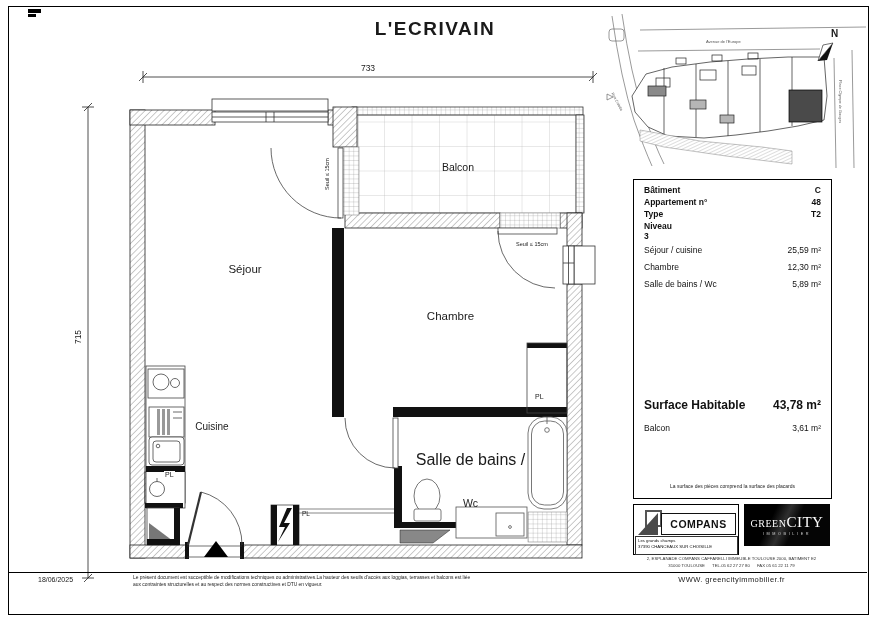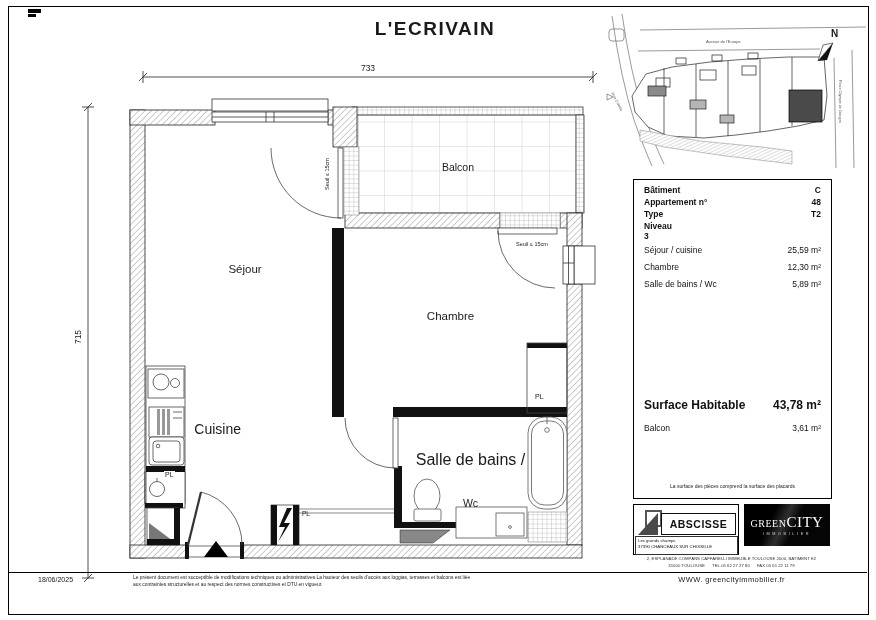--- a/index.html
+++ b/index.html
@@ -246,21 +246,21 @@
   </svg>
 
   <div class="lbl ctr" style="left:355px;top:18px;width:160px;font-size:19px;font-weight:bold;letter-spacing:1.5px;">L'ECRIVAIN</div>
 
   <div class="lbl ctr" style="left:340px;top:63px;width:56px;font-size:8.5px;">733</div>
   <div class="lbl ctr rot" style="left:63px;top:332px;width:30px;font-size:8.5px;">715</div>
 
   <div class="lbl ctr" style="left:428px;top:161px;width:60px;font-size:10.5px;">Balcon</div>
   <div class="lbl ctr" style="left:210px;top:263px;width:70px;font-size:11.5px;">Séjour</div>
   <div class="lbl ctr" style="left:413px;top:310px;width:75px;font-size:11.5px;">Chambre</div>
-  <div class="lbl ctr" style="left:183px;top:421px;width:58px;font-size:14px;text-align:right;">Cuisine</div>
+  <div class="lbl ctr" style="left:183px;top:421px;width:58px;font-size:10px;">Cuisine</div>
   <div class="lbl ctr" style="left:413px;top:451px;width:115px;font-size:16px;">Salle de bains /</div>
   <div class="lbl ctr" style="left:413px;top:469px;width:115px;font-size:10.5px;margin-top:28px;">Wc</div>
 
   <div class="lbl ctr rot" style="left:299px;top:171px;width:56px;font-size:5.5px;">Seuil ≤ 15cm</div>
   <div class="lbl ctr" style="left:503px;top:241px;width:58px;font-size:5.5px;">Seuil ≤ 15cm</div>
 
   <div class="lbl" style="left:164px;top:471px;font-size:7px;background:#fff;padding:0 1px;">PL</div>
   <div class="lbl" style="left:302px;top:510px;font-size:6.5px;">PL</div>
   <div class="lbl" style="left:535px;top:393px;font-size:7px;">PL</div>
 
@@ -307,21 +307,21 @@
         <span>3,61 m²</span>
       </div>
     <div id="info-note">La surface des pièces comprend la surface des placards</div>
   </div>
 
   <div id="abscisse-box">
     <svg width="30" height="30" style="position:absolute;left:2px;top:4px;">
       <rect x="10" y="2" width="15" height="15" fill="none" stroke="#555" stroke-width="2"></rect>
       <polygon points="2,26 22,4 22,26" fill="#4a4a4a"></polygon>
     </svg>
-    <div id="abscisse-name">ABSCISSE</div>
+    <div id="abscisse-name">COMPANS</div>
     <div id="abscisse-addr">
       <div>Les grands champs</div>
       <div>37390 CHANCEAUX SUR CHOISILLE</div>
     </div>
   </div>
 
   <div id="greencity-box">
     <div id="greencity-name"><span class="p1">GREEN</span><span class="p2">CITY</span></div>
     <div id="greencity-sub">IMMOBILIER</div>
   </div>

